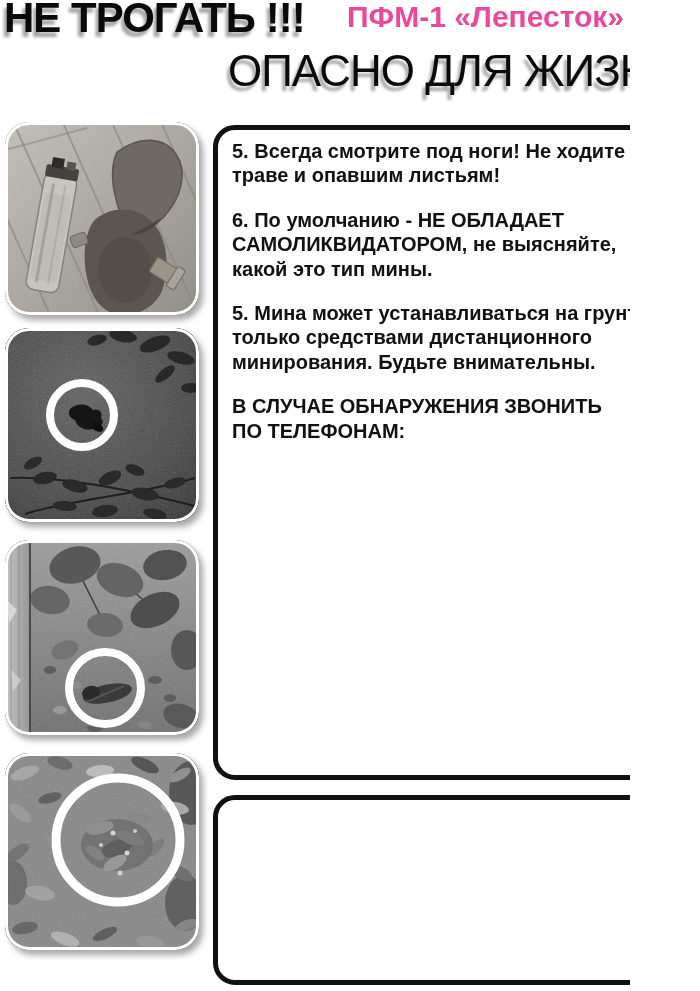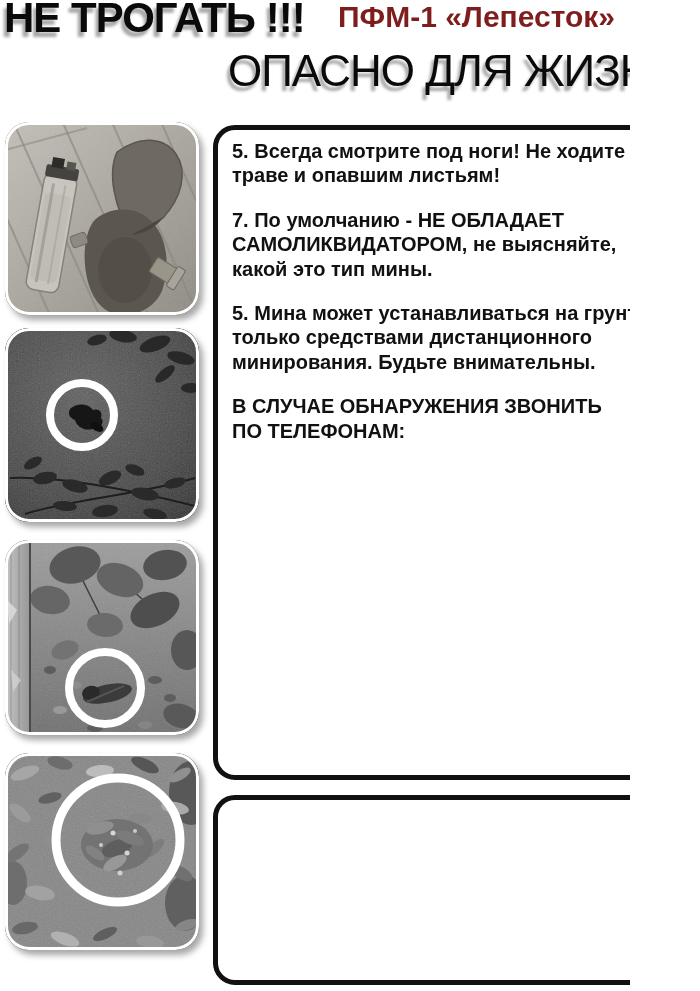--- a/index.html
+++ b/index.html
@@ -3,22 +3,22 @@
 <meta charset="utf-8">
 <style>
   html,body{margin:0;padding:0;background:#ffffff;}
   .page{position:relative;width:630px;height:991px;background:#fff;overflow:hidden;
         font-family:"Liberation Sans","DejaVu Sans",sans-serif;color:#0f0f0f;}
 
   
   .title-warning{position:absolute;left:4px;top:-6px;font-size:42px;font-weight:bold;
         letter-spacing:-1px;white-space:nowrap;color:#0a0a0a;
         text-shadow:-3px 5px 3px rgba(0,0,0,0.35);}
-  .title-model{position:absolute;right:15px;top:0px;font-size:30px;font-weight:bold;
-        white-space:nowrap;color:#7f1d1d;}
+  .title-model{position:absolute;right:6px;top:0px;font-size:30px;font-weight:bold;
+        white-space:nowrap;color:#ec4899;}
   .title-danger{position:absolute;left:228px;top:46px;font-size:44px;font-weight:normal;
         letter-spacing:-1px;white-space:nowrap;color:#0a0a0a;
         text-shadow:-3px 5px 3px rgba(0,0,0,0.35);}
 
   
   .photo{position:absolute;left:5px;width:194px;border-radius:24px;overflow:hidden;
          background:#888;box-shadow:4px 5px 6px rgba(0,0,0,0.35);}
   .photo svg{display:block;width:100%;height:100%;}
   .photo::after{content:"";position:absolute;inset:0;border:3px solid #fff;
          border-radius:24px;pointer-events:none;}
@@ -247,21 +247,21 @@
           <circle cx="115" cy="120" r="2.5" fill="#d0d0d0"></circle>
         <circle cx="130" cy="78" r="2" fill="#c8c8c8"></circle>
       </g>
       <circle cx="113" cy="87" r="62" fill="none" stroke="#ffffff" stroke-width="9"></circle>
     </svg>
   </figure>
 
   <div class="instructions">
     <p>5. Всегда смотрите под ноги! Не ходите по
 траве и опавшим листьям!</p>
-    <p>7. По умолчанию - НЕ ОБЛАДАЕТ
+    <p>6. По умолчанию - НЕ ОБЛАДАЕТ
 САМОЛИКВИДАТОРОМ, не выясняйте,
 какой это тип мины.</p>
     <p>5. Мина может устанавливаться на грунт
 только средствами дистанционного
 минирования. Будьте внимательны.</p>
     <p>В СЛУЧАЕ ОБНАРУЖЕНИЯ ЗВОНИТЬ
 ПО ТЕЛЕФОНАМ:</p>
   </div>
 
   <div class="phones"></div>

